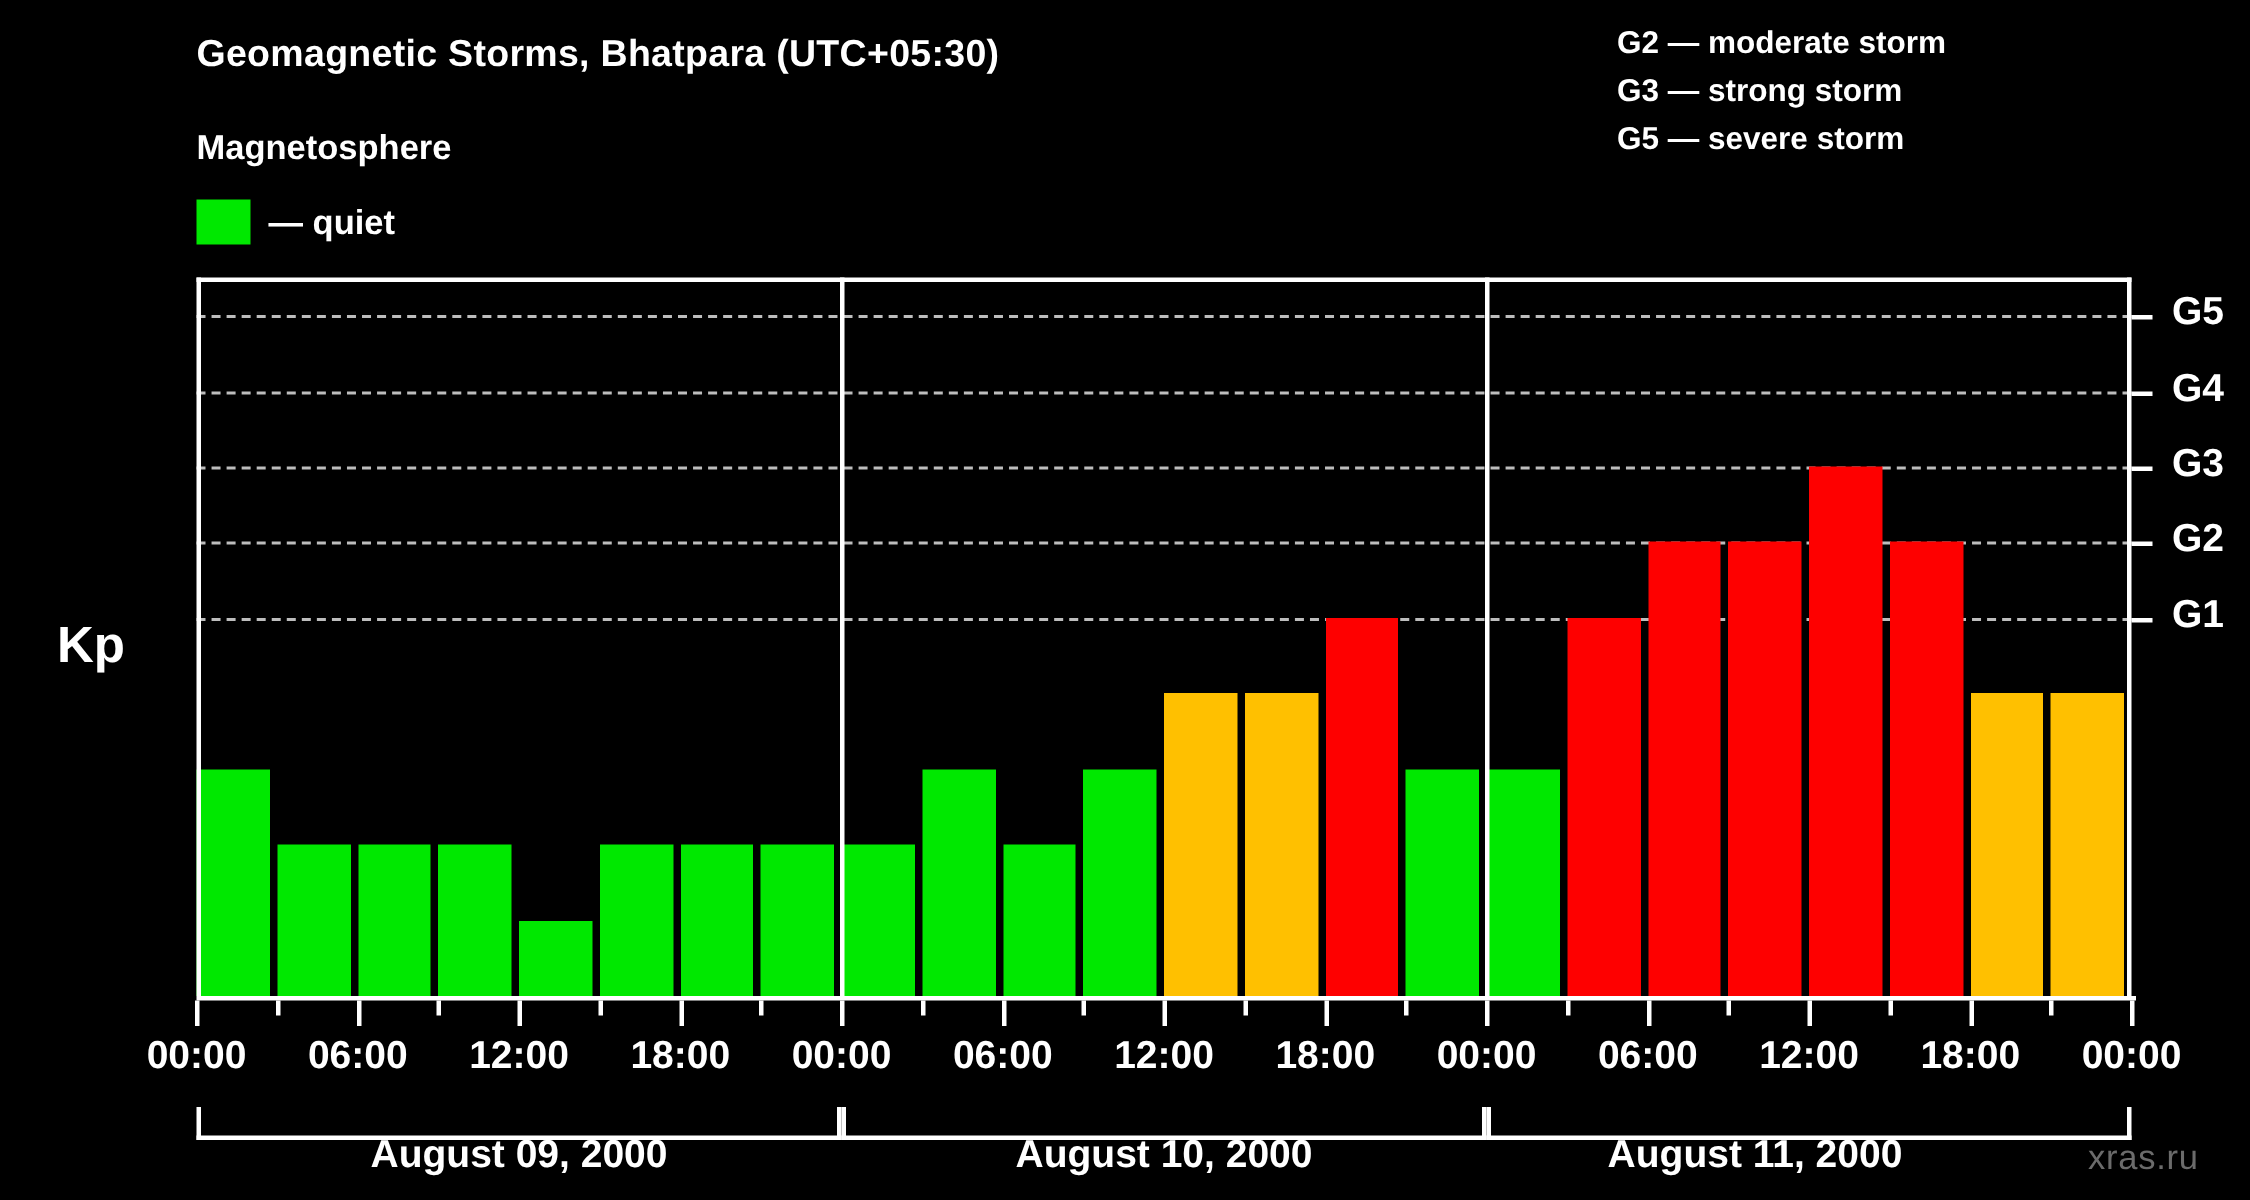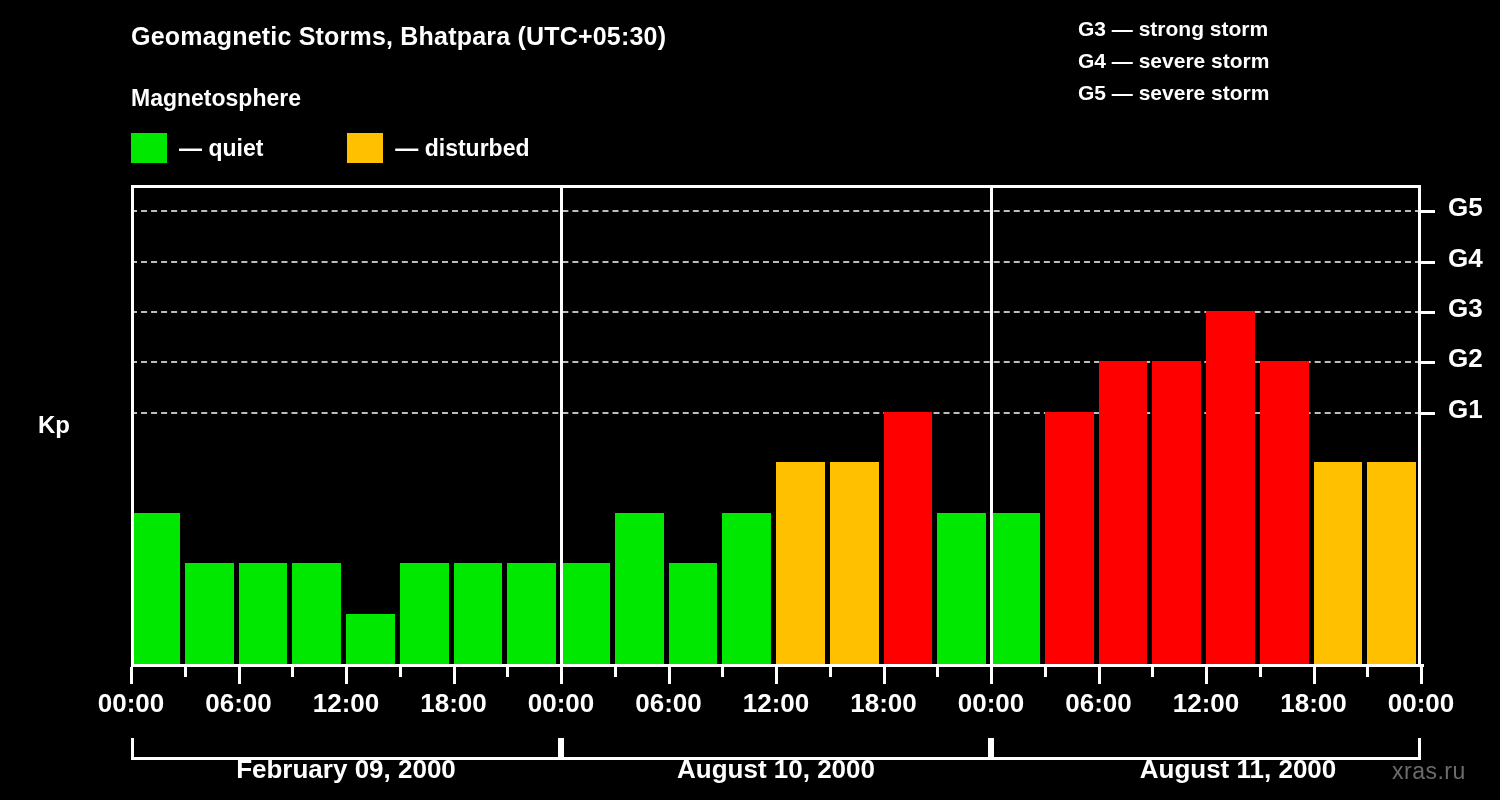--- a/index.html
+++ b/index.html
@@ -27,21 +27,21 @@
   #plot{left:131px;top:185px;width:1290px;height:479px;}
   #plot-border{left:131px;top:185px;width:1290px;height:479px;
      border-left:3px solid #fff;border-top:3px solid #fff;border-right:3px solid #fff;
      box-sizing:border-box;pointer-events:none;}
   .gridline{left:0;width:1290px;height:0;border-top:2px dashed #bdbdbd;}
   .daysep{width:3px;background:#fff;top:185px;height:479px;}
 
   
   #bars{left:131px;top:185px;width:1290px;height:479px;}
   .bar{position:absolute;bottom:0;}
-  #kp{left:38px;top:411px;font-size:24px;font-weight:bold;}
+  #kp{left:38px;top:411px;font-size:34px;font-weight:bold;}
   .gtick{left:1421px;width:14px;height:0;border-top:3px solid #fff;}
   .glab{left:1448px;font-size:26px;font-weight:bold;}
 
   
   #xaxis{left:131px;top:664px;width:1293px;height:3px;background:#fff;}
   .xtick{top:667px;width:3px;background:#fff;}
   .xlab{top:688px;font-size:26px;font-weight:bold;width:140px;text-align:center;}
 
   
   .daybr{top:738px;height:22px;border-left:3px solid #fff;border-right:3px solid #fff;
@@ -55,30 +55,26 @@
 
 <div class="abs" id="title">Geomagnetic Storms, Bhatpara (UTC+05:30)</div>
 <div class="abs" id="magneto">Magnetosphere</div>
 
 <div class="abs" id="legend">
   <div class="lg-item">
     <span class="sw" style="background:#00e800"></span>
     <span class="lg-txt">— quiet</span>
   </div>
   <div class="lg-gap"></div>
-  <div class="lg-item">
-    <span class="sw" style="background:#ffc000"></span>
-    <span class="lg-txt">— disturbed</span>
-  </div>
   <div class="lg-gap"></div>
 </div>
 
 <div class="abs" id="gkey">
+  <div>G2 — moderate storm</div>
   <div>G3 — strong storm</div>
-  <div>G4 — severe storm</div>
   <div>G5 — severe storm</div>
 </div>
 
 <div class="abs" id="plot">
     <div class="abs gridline" style="top: 226.895px;"></div>
     <div class="abs gridline" style="top: 176.474px;"></div>
     <div class="abs gridline" style="top: 126.053px;"></div>
     <div class="abs gridline" style="top: 75.6316px;"></div>
     <div class="abs gridline" style="top: 25.2105px;"></div>
   </div>
@@ -167,20 +163,20 @@
     <div class="abs xlab" style="left: 706px;">12:00</div>
     <div class="abs xlab" style="left: 813.5px;">18:00</div>
     <div class="abs xlab" style="left: 921px;">00:00</div>
     <div class="abs xlab" style="left: 1028.5px;">06:00</div>
     <div class="abs xlab" style="left: 1136px;">12:00</div>
     <div class="abs xlab" style="left: 1243.5px;">18:00</div>
     <div class="abs xlab" style="left: 1351px;">00:00</div>
   </div>
 <div class="abs" id="daygroups">
     <div class="abs daybr" style="left: 131px; width: 430px;"></div>
-    <div class="abs daylab" style="left: 131px; width: 430px;">February 09, 2000</div>
+    <div class="abs daylab" style="left: 131px; width: 430px;">August 09, 2000</div>
     <div class="abs daybr" style="left: 561px; width: 430px;"></div>
     <div class="abs daylab" style="left: 561px; width: 430px;">August 10, 2000</div>
     <div class="abs daybr" style="left: 991px; width: 430px;"></div>
-    <div class="abs daylab" style="left: 1023px; width: 430px;">August 11, 2000</div>
+    <div class="abs daylab" style="left: 955px; width: 430px;">August 11, 2000</div>
   </div>
 
 <div class="abs" id="wm">xras.ru</div>
 
 </body></html>

